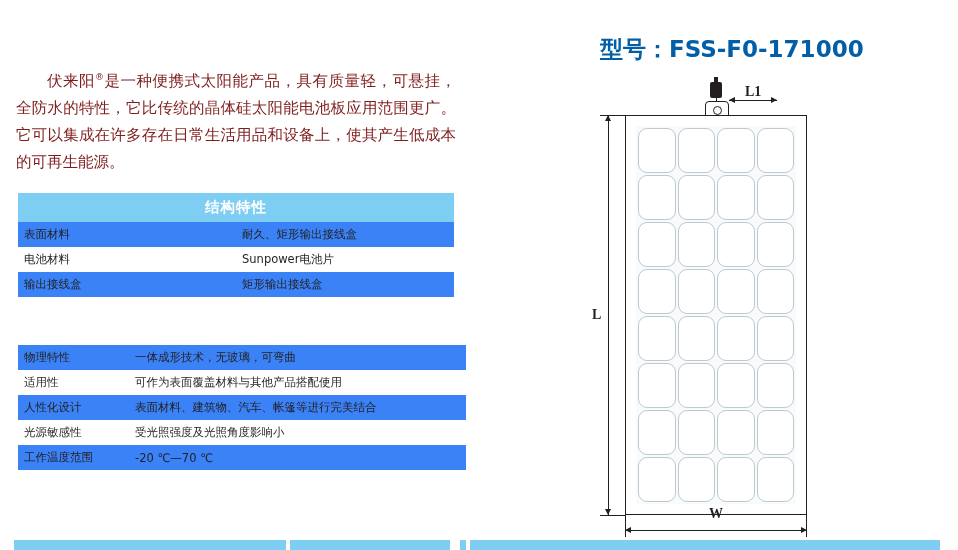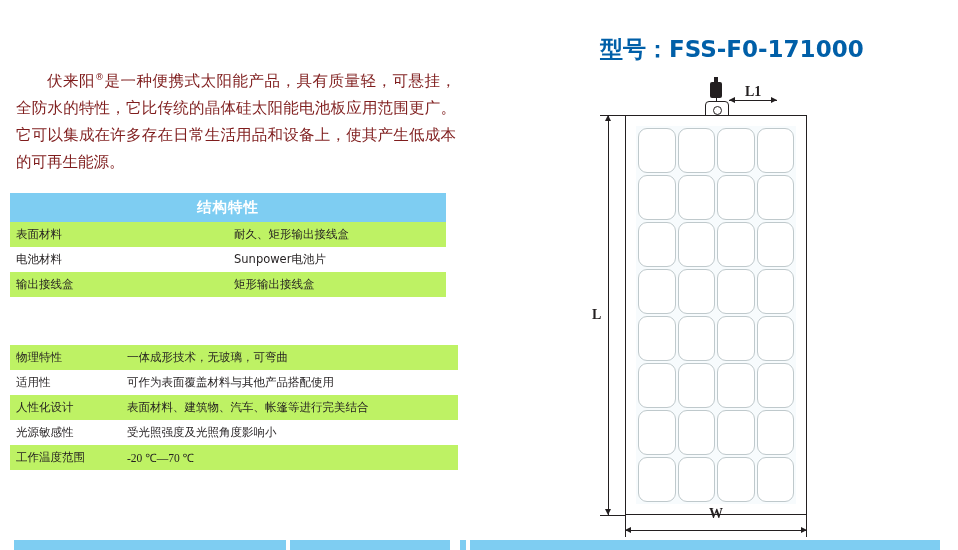--- a/index.html
+++ b/index.html
@@ -40,21 +40,21 @@
     text-align: justify;
     text-indent: 2em;
   }
   .intro sup {
     font-size: 9px;
     vertical-align: super;
   }
 
   .tbl {
     position: absolute;
-    left: 10px;
+    left: 18px;
     width: 436px;
     border-collapse: collapse;
     table-layout: fixed;
   }
   .tbl .hdr td {
     background: #7ecdf2;
     color: #ffffff;
     font-size: 14.5px;
     font-weight: bold;
     text-align: center;
@@ -64,21 +64,21 @@
   }
   .tbl td {
     font-size: 11.5px;
     color: #231f20;
     padding: 5px 0 5px 6px;
     height: 15px;
     vertical-align: middle;
   }
   .tbl .c0 { width: 105px; }
   .tbl .c1 { width: 331px; }
-  .tbl tr.odd td { background: #bef264; font-family: Liberation Serif, serif; }
+  .tbl tr.odd td { background: #3b82f6; }
   .tbl tr.even td { background: #ffffff; }
 
   #tbl-structure { top: 193px; }
   #tbl-product { top: 345px; }
 
   
   .bottom-strip {
     position: absolute;
     left: 14px;
     top: 540px;

